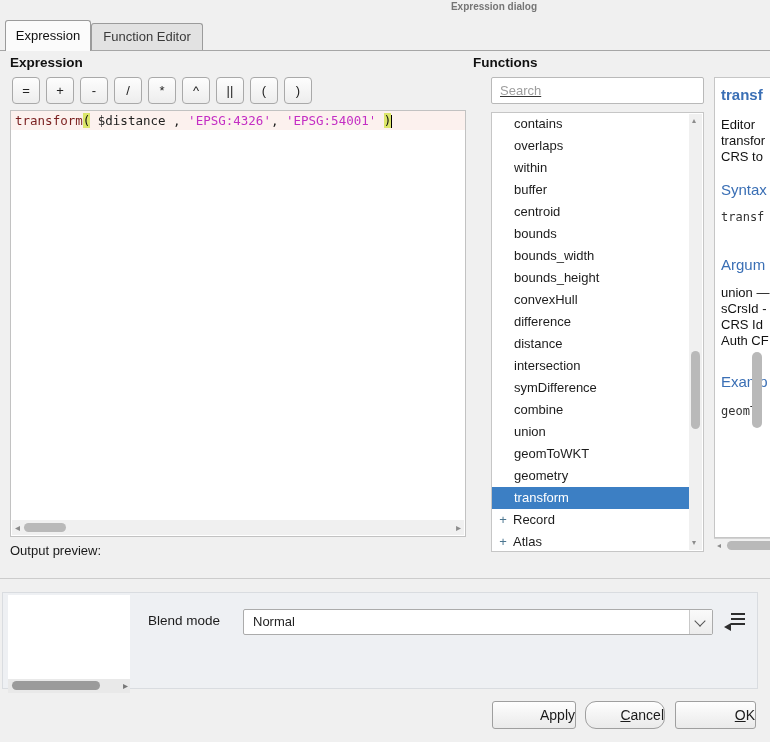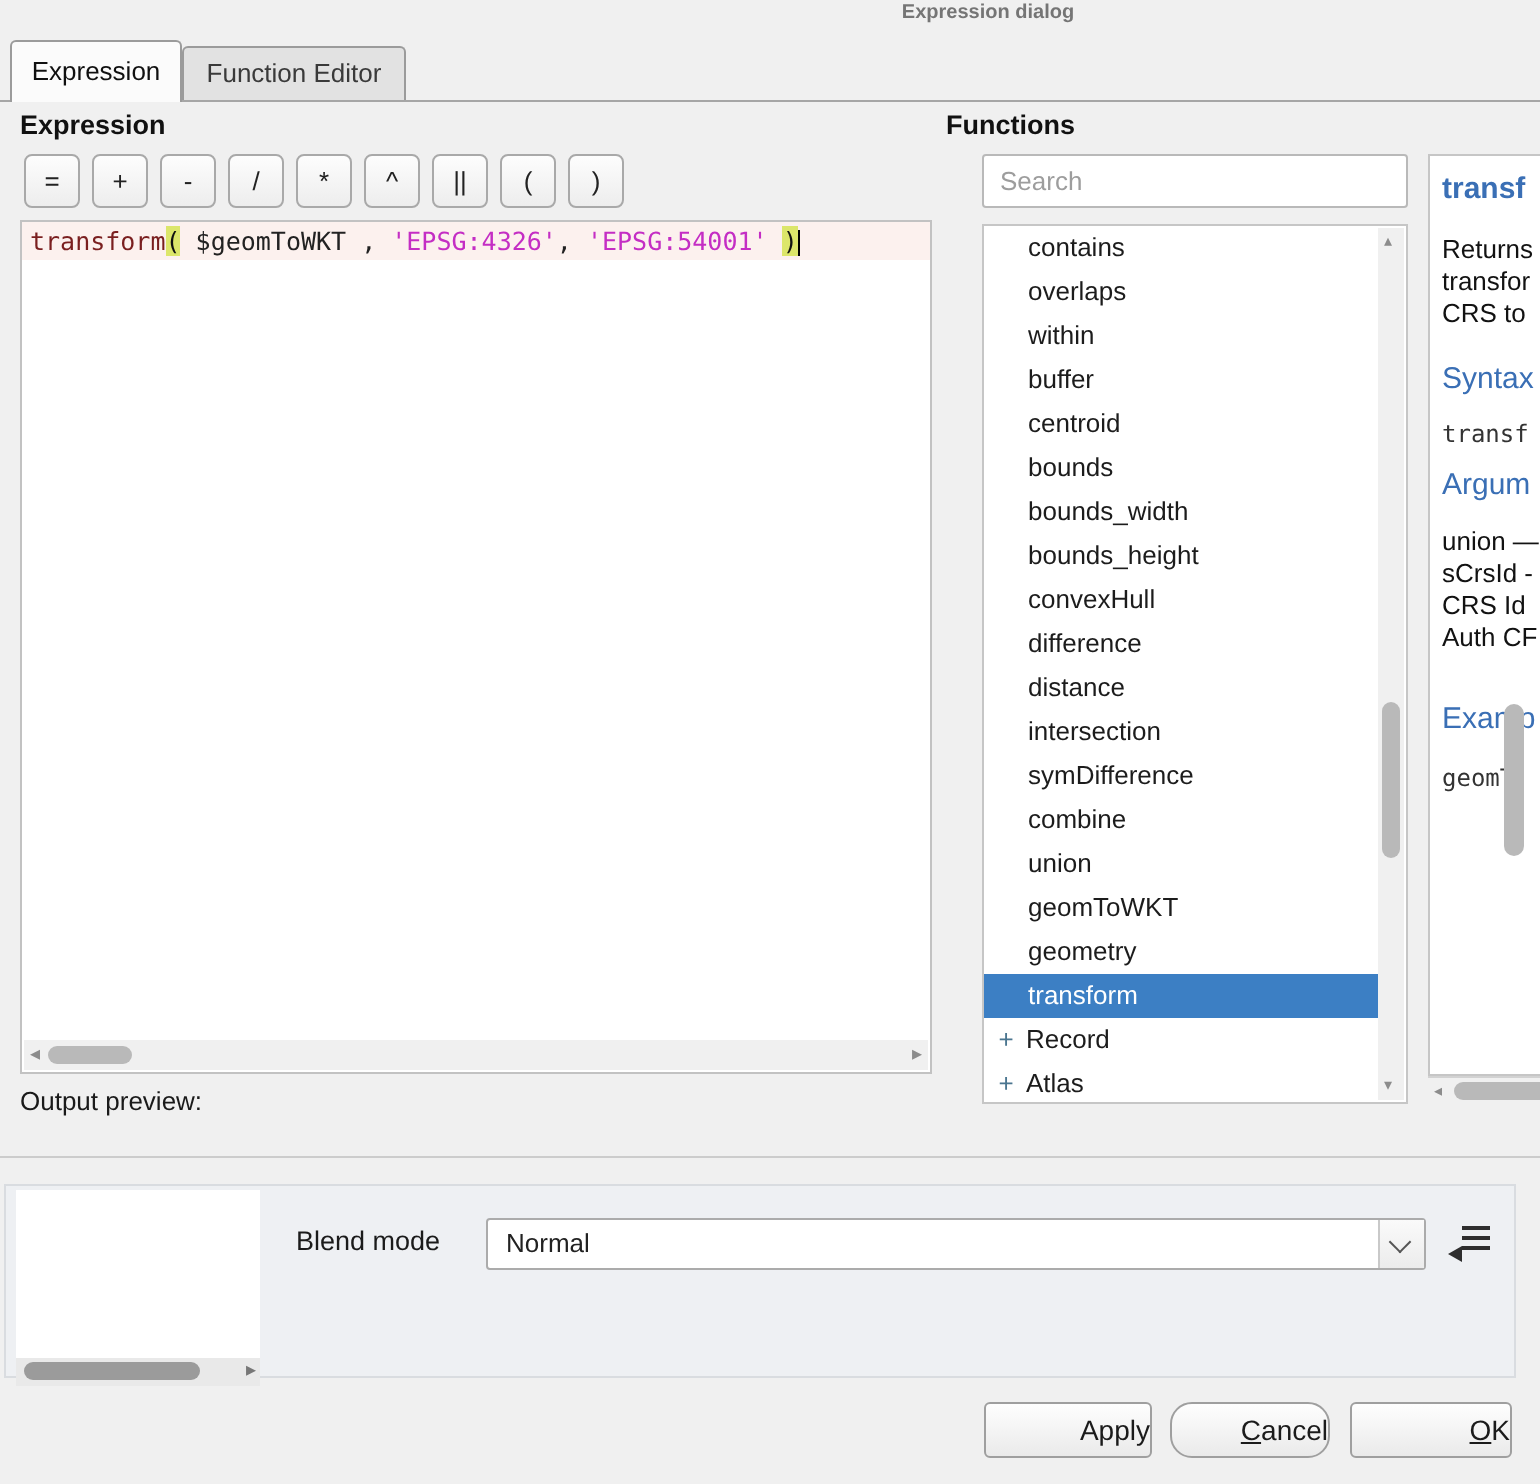--- a/index.html
+++ b/index.html
@@ -39,38 +39,38 @@
   .hscroll{background:#f0f0f0;}
   .editor-hscroll{left:1px;right:1px;bottom:1px;height:15px;position:absolute;}
   .scroll-thumb-h{position:absolute;top:3px;height:9px;background:#b9b9b9;border-radius:5px;}
   .scroll-thumb-v{position:absolute;left:2px;width:9px;background:#b9b9b9;border-radius:5px;}
   .scroll-arrow{position:absolute;color:#8c8c8c;font-size:10px;line-height:10px;}
 
   .output-label{left:10px;top:543px;font-size:13px;color:#1a1a1a;}
 
   
   .search-input{left:491px;top:77px;width:213px;height:27px;border:1px solid #b9b9b9;border-radius:2px;background:#fff;
-    padding:0 8px;font-size:13px;color:#333;outline:none;font-family:"Liberation Sans",sans-serif;}
+    padding:0 8px;font-size:13px;color:#333;outline:none;font-family:"Liberation Sans",sans-serif;text-decoration:underline;}
   .search-input::placeholder{color:#9d9d9d;}
   .fn-list{left:491px;top:112px;width:213px;height:440px;background:#fff;border:1px solid #c6c6c6;overflow:hidden;}
   .fn-rows{position:absolute;top:0;left:0;right:13px;}
   .fn-row{height:22px;line-height:22px;padding-left:22px;font-size:13px;color:#1c1c1c;position:relative;white-space:nowrap;}
   .fn-row.selected{background:#3c7fc4;color:#ffffff;}
   .fn-row.group{padding-left:21px;}
   .expander{position:absolute;left:5px;top:0;width:12px;text-align:center;color:#4b7690;font-size:13px;}
   .fn-vscroll{position:absolute;top:1px;right:1px;bottom:1px;width:13px;background:#f0f0f0;}
 
   
   .help{left:714px;top:77px;width:56px;height:461px;background:#ffffff;border:1px solid #c6c6c6;border-right:none;
     overflow:hidden;padding:6px 0 0 6px;}
   .help-title{color:#3a6fb5;font-weight:bold;font-size:15px;margin:2px 0 14px 0;white-space:nowrap;}
   .help-body div{font-size:13px;line-height:16px;color:#121212;white-space:nowrap;}
   .help-h{color:#3a6fb5;font-weight:normal;font-size:15px;white-space:nowrap;}
   .h-syntax{margin:16px 0 12px 0;}
-  .h-args{margin:10px 0 12px 0;}
+  .h-args{margin:32px 0 12px 0;}
   .h-examples{margin:24px 0 14px 0;}
   .help-code{font-family:"DejaVu Sans Mono",monospace;font-size:12px;color:#333;white-space:nowrap;}
   .help-args div{font-size:13px;line-height:16px;color:#121212;white-space:nowrap;}
   .help-vthumb{left:752px;top:352px;width:10px;height:76px;background:#b9b9b9;border-radius:5px;z-index:5;}
   .help-hscroll{left:714px;top:538px;width:56px;height:13px;background:#f0f0f0;border-top:1px solid #d2d2d2;overflow:hidden;}
 
   
   .divider1{top:578px;left:0;width:770px;height:1px;background:#cccccc;}
   .bottom-panel{left:2px;top:592px;width:756px;height:97px;background:#eef0f3;border:1px solid #d9dce0;}
   .symbol-box{left:8px;top:595px;width:122px;height:84px;background:#ffffff;}
@@ -112,21 +112,21 @@
   <div class="op-btn">-</div>
   <div class="op-btn">/</div>
   <div class="op-btn">*</div>
   <div class="op-btn">^</div>
   <div class="op-btn">||</div>
   <div class="op-btn">(</div>
   <div class="op-btn">)</div>
 </div>
 
 <div class="abs editor">
-  <div class="code-line"><span class="tok-fn">transform</span><span class="tok-br">(</span><span> $geomToWKT </span><span>,</span><span class="tok-str"> 'EPSG:4326'</span><span>,</span><span class="tok-str"> 'EPSG:54001' </span><span class="tok-br">)</span><span class="cursor"></span></div>
+  <div class="code-line"><span class="tok-fn">transform</span><span class="tok-br">(</span><span> $distance </span><span>,</span><span class="tok-str"> 'EPSG:4326'</span><span>,</span><span class="tok-str"> 'EPSG:54001' </span><span class="tok-br">)</span><span class="cursor"></span></div>
   <div class="editor-hscroll hscroll">
     <span class="scroll-arrow" style="left:3px;top:3px;">◂</span>
     <div class="scroll-thumb-h" style="left:12px;width:42px;"></div>
     <span class="scroll-arrow" style="right:3px;top:3px;">▸</span>
   </div>
 </div>
 
 <div class="abs output-label">Output preview:</div>
 
 <div class="abs sec-h" style="left:473px;top:55px;">Functions</div>
@@ -159,21 +159,21 @@
   <div class="fn-vscroll">
     <span class="scroll-arrow" style="left:3px;top:2px;font-size:8px;">▴</span>
     <div class="scroll-thumb-v" style="top:237px;height:78px;"></div>
     <span class="scroll-arrow" style="left:3px;bottom:2px;font-size:8px;">▾</span>
   </div>
 </div>
 
 <div class="abs help">
   <div class="help-title">transf</div>
   <div class="help-body">
-    <div>Returns</div>
+    <div>Editor</div>
     <div>transfor</div>
     <div>CRS to </div>
   </div>
   <div class="help-h h-syntax">Syntax</div>
   <div class="help-code">transf</div>
   <div class="help-h h-args">Argum</div>
   <div class="help-args">
     <div>union —</div>
     <div>sCrsId -</div>
     <div>CRS Id </div>

